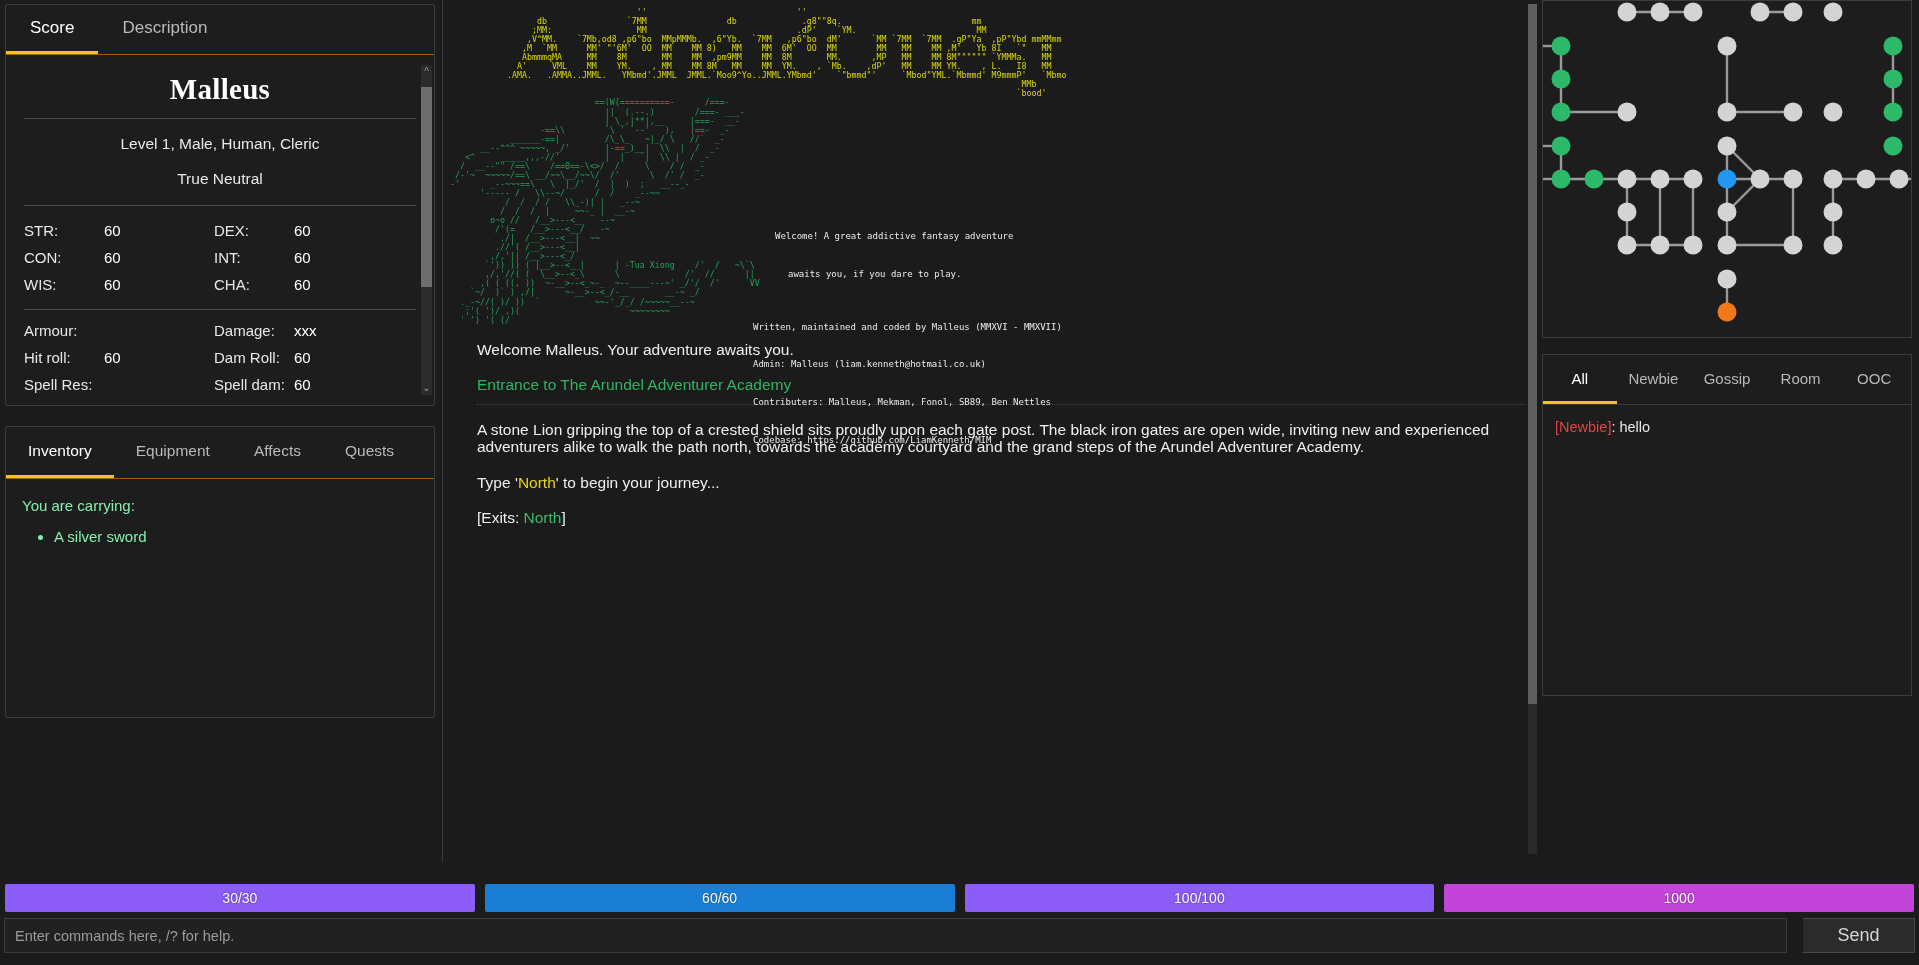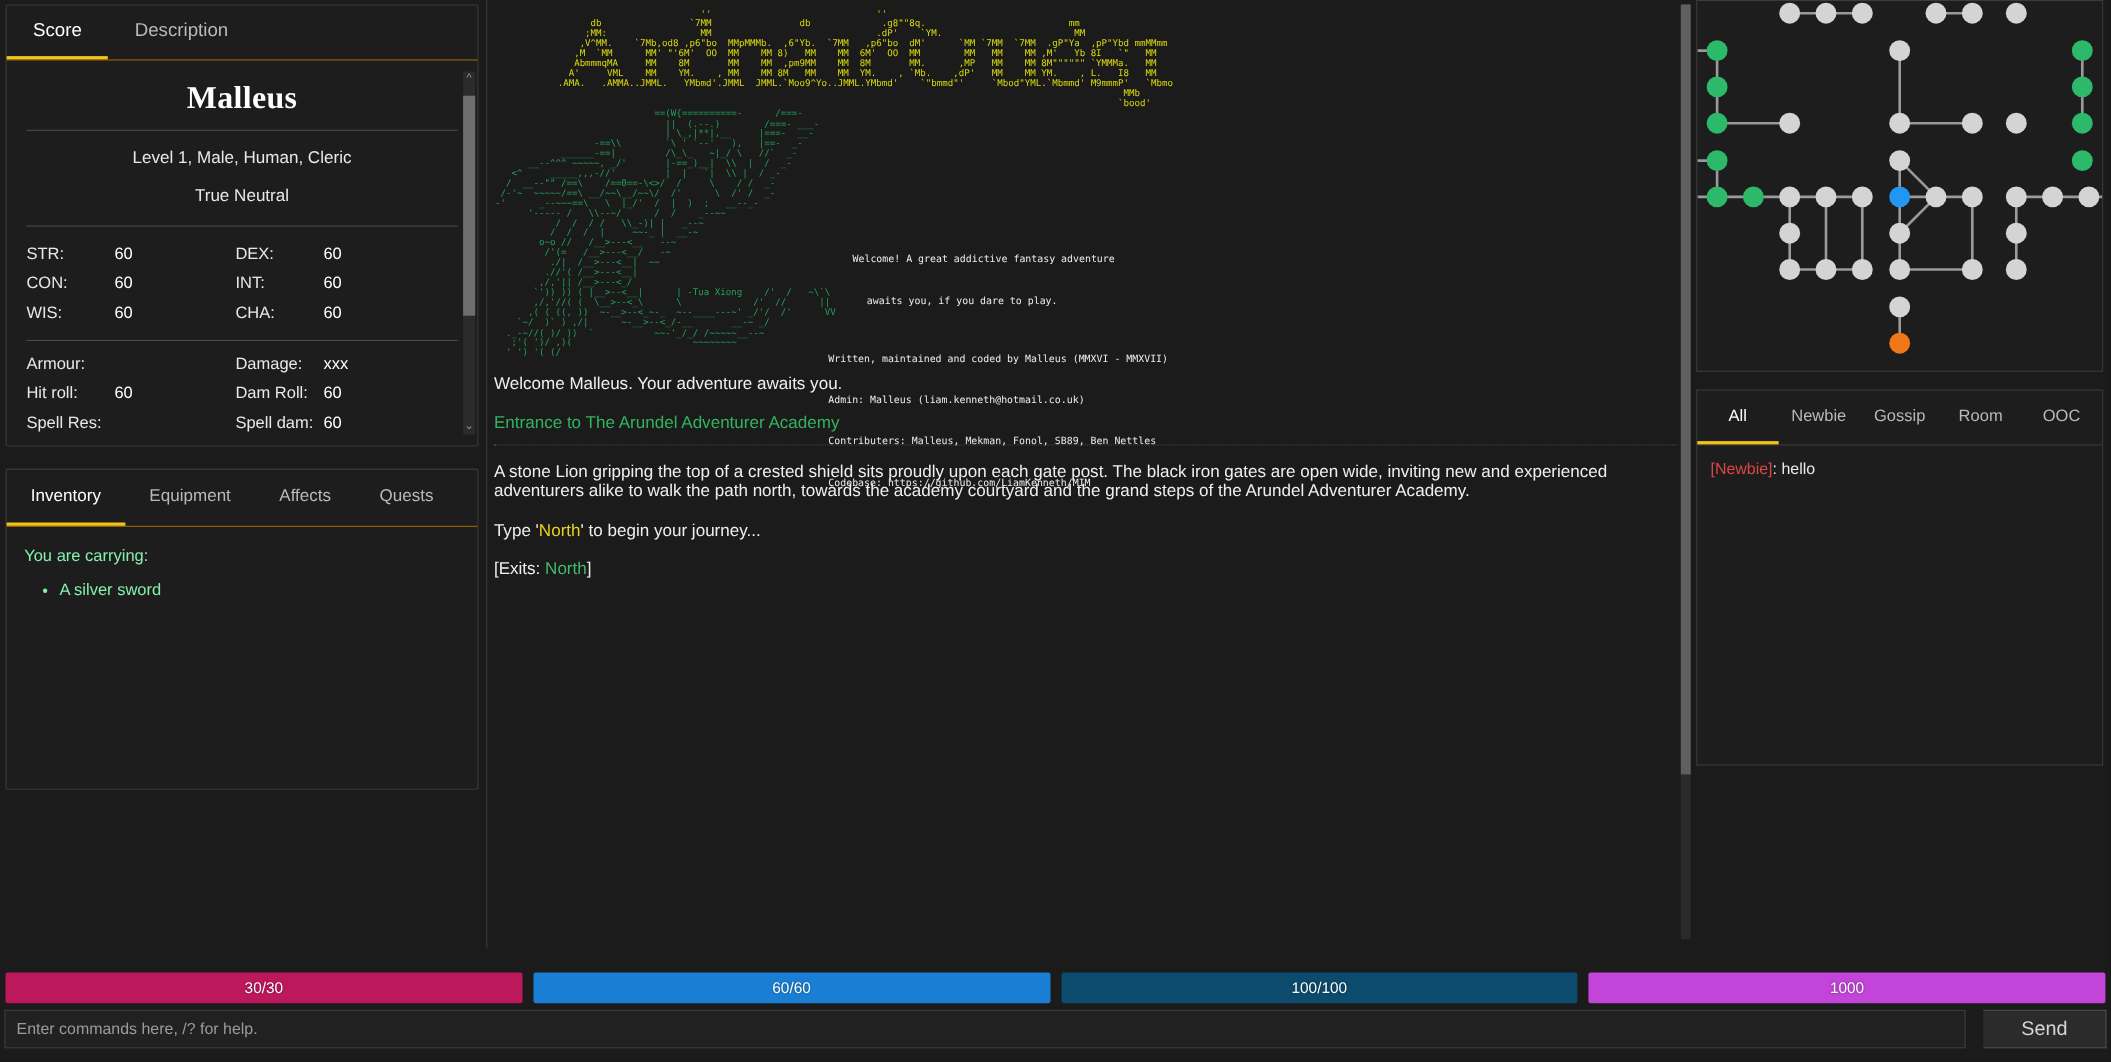--- a/index.html
+++ b/index.html
@@ -157,20 +157,21 @@
   }
   .ascii.banner { color: #d8d80f; padding-left: 12px; }
   .ascii.dragon { color: #24a05a; padding-left: 0px; position: relative; }
 
   .term-text {
     color: #efefef;
     font-size: 15.5px;
     line-height: 17.5px;
     padding: 0 0 0 4px;
     margin-top: 16px;
+    margin-left: 28px;
   }
   .term-text p { margin: 0 0 18px 0; }
   .roomname { color: #32b45f; font-size: 15.5px; margin: 0 0 10px 0; }
   .dotted {
     border-top: 1px dotted #3b4a3b;
     margin: 0 0 16px 0;
     height: 0;
   }
   .hl-yellow { color: #e8d41a; }
   .hl-green { color: #3ebb6b; }
@@ -238,23 +239,23 @@
     flex: 1;
     border-radius: 2px;
     color: #ffffff;
     font-size: 14px;
     display: flex;
     align-items: center;
     justify-content: center;
     font-weight: normal;
     text-shadow: 0 0 2px rgba(0,0,0,.5);
   }
-  .sbar.hp { background: #be185d; }
+  .sbar.hp { background: #8b5cf6; }
   .sbar.mana { background: #1a7fd4; }
-  .sbar.move { background: #0c4a6e; }
+  .sbar.move { background: #8b5cf6; }
   .sbar.gold { background: #c244d8; }
 
   
   .cmdbar {
     display: flex;
     flex-direction: row;
     align-items: stretch;
     height: 41px;
     padding: 2px 4px 4px 4px;
     gap: 16px;

